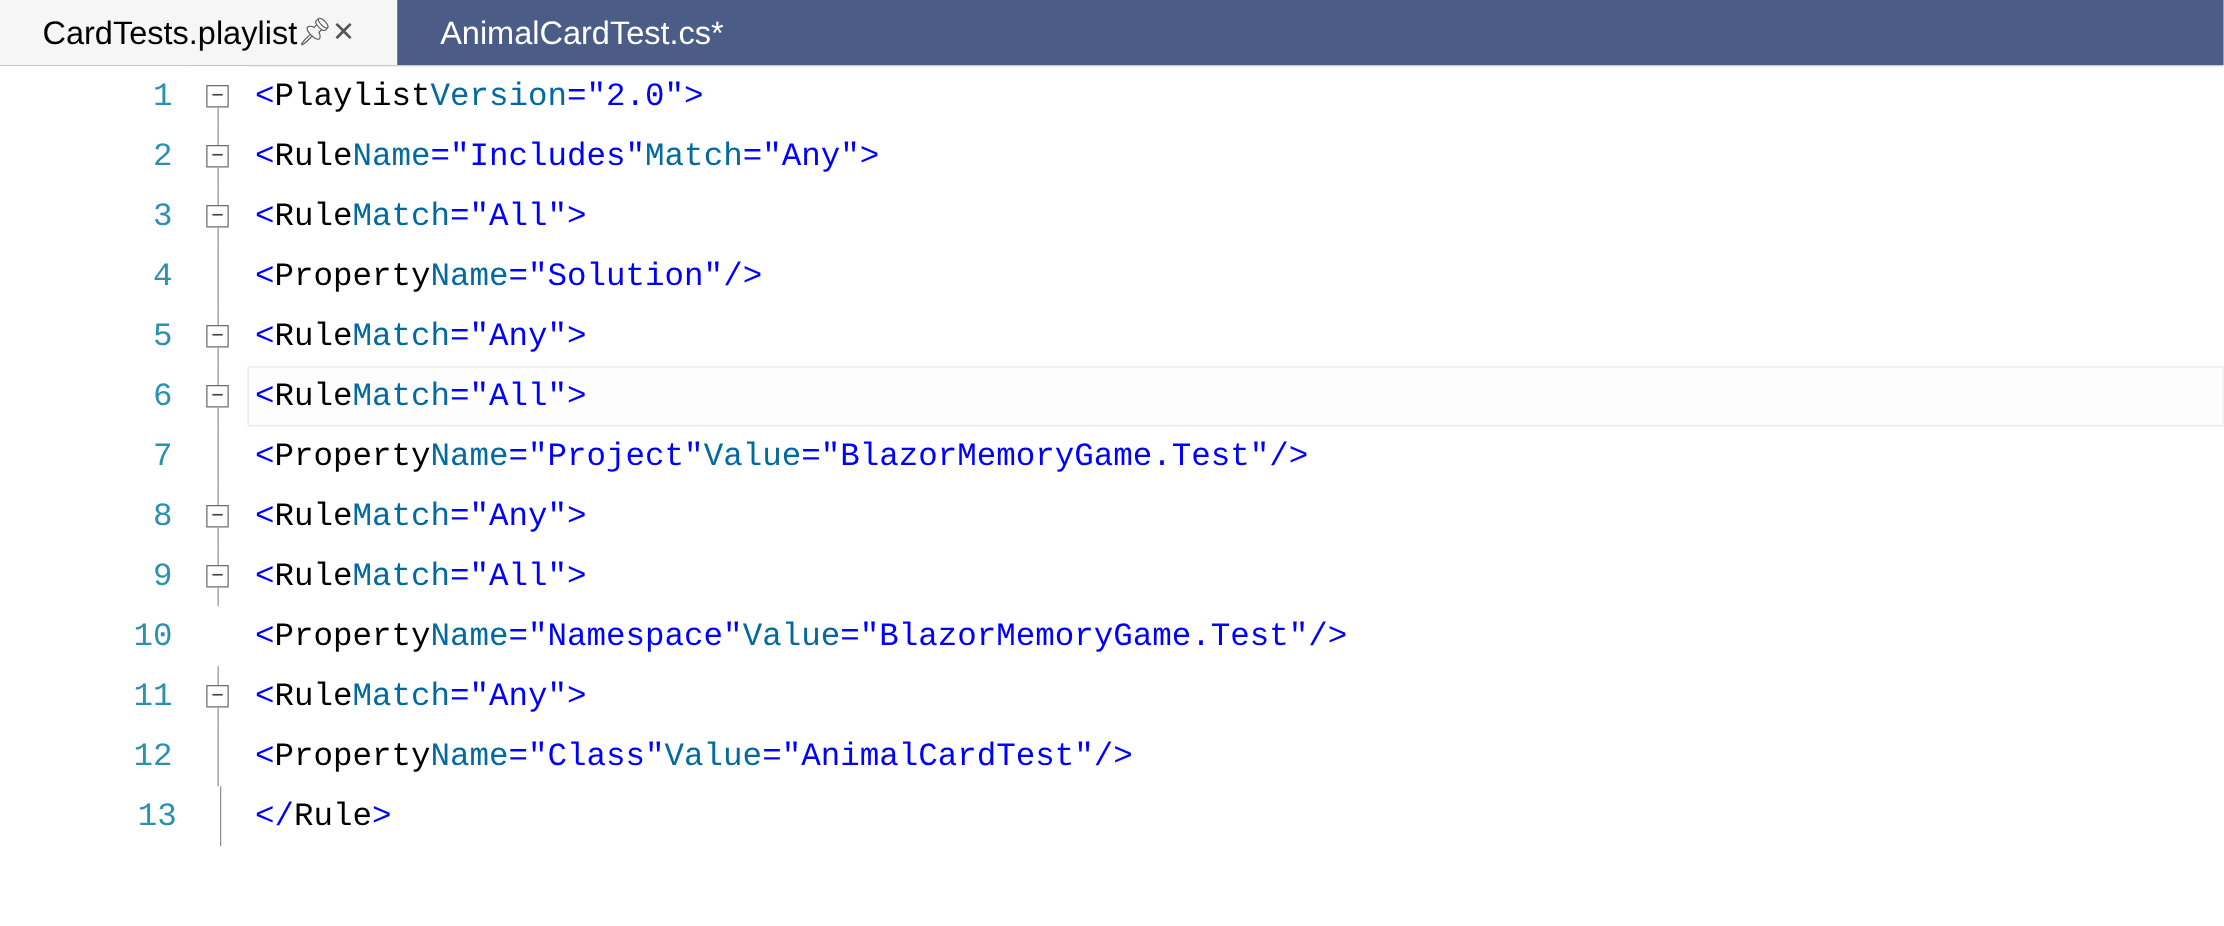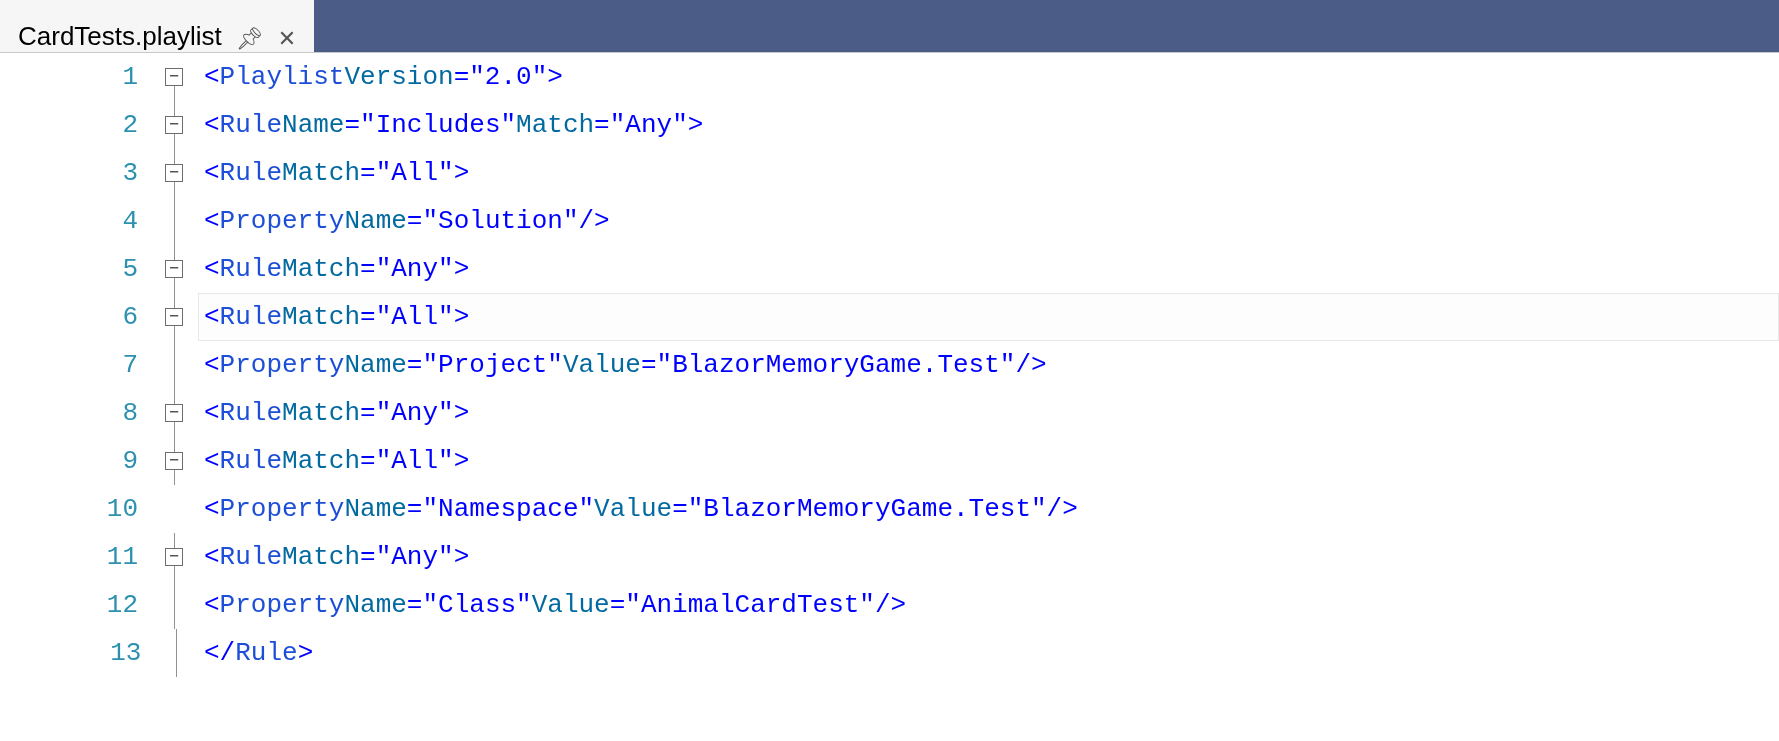--- a/index.html
+++ b/index.html
@@ -11,25 +11,24 @@
     overflow: hidden;
   }
   .tabbar {
     display: flex;
     height: 52px;
     background: #4b5c87;
     user-select: none;
   }
   .tab {
     display: flex;
-    align-items: flex-end;
-    padding: 0 18px;
+    align-items: center;
+    padding: 0 34px;
     font-family: "Segoe UI", Arial, sans-serif;
     font-size: 26px;
-    gap: 14px;
     white-space: nowrap;
   }
   .tab.active {
     background: #f6f6f6;
     color: #000;
   }
   .tab.inactive {
     background: #4b5c87;
     color: #fff;
   }
@@ -93,33 +92,36 @@
     align-items: center;
     padding-left: 6px;
   }
   .line.current {
     background: #fdfdfd;
     outline: 1px solid #e8e8e8;
     outline-offset: -1px;
   }
   
   .pun { color: #0000ff; }   
-  .tagn { color: #1d4ed8; }  
+  .tagn { color: #000000; }  
   .attrn { color: #0369a1; } 
   .attrv { color: #0000ff; } 
 </style>
 </head>
 <body>
 
 <div class="tabbar">
   <div class="tab active">
     <span>CardTests.playlist</span>
     <span class="pin">📌︎</span>
     <span class="close">✕</span>
   </div>
+  <div class="tab inactive">
+    <span>AnimalCardTest.cs*</span>
+  </div>
 </div>
 
 <div class="editor">
   <div class="gutter" id="gutter">
       <div class="grow" style="height: 48px;">
         <div class="linenum" style="line-height: 48px;">1</div>
         <div class="foldcol">
           <div class="vline" style="top: 50%;"></div>
           <div class="foldbox">−</div>
         </div>

